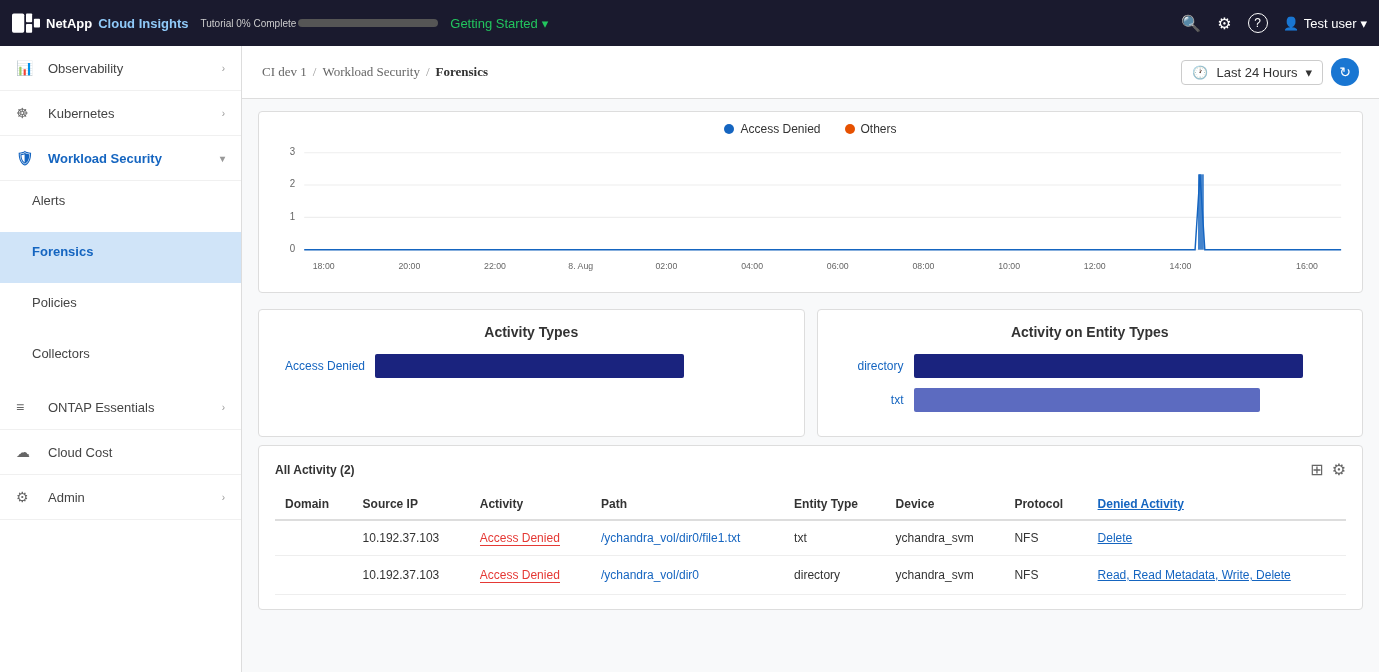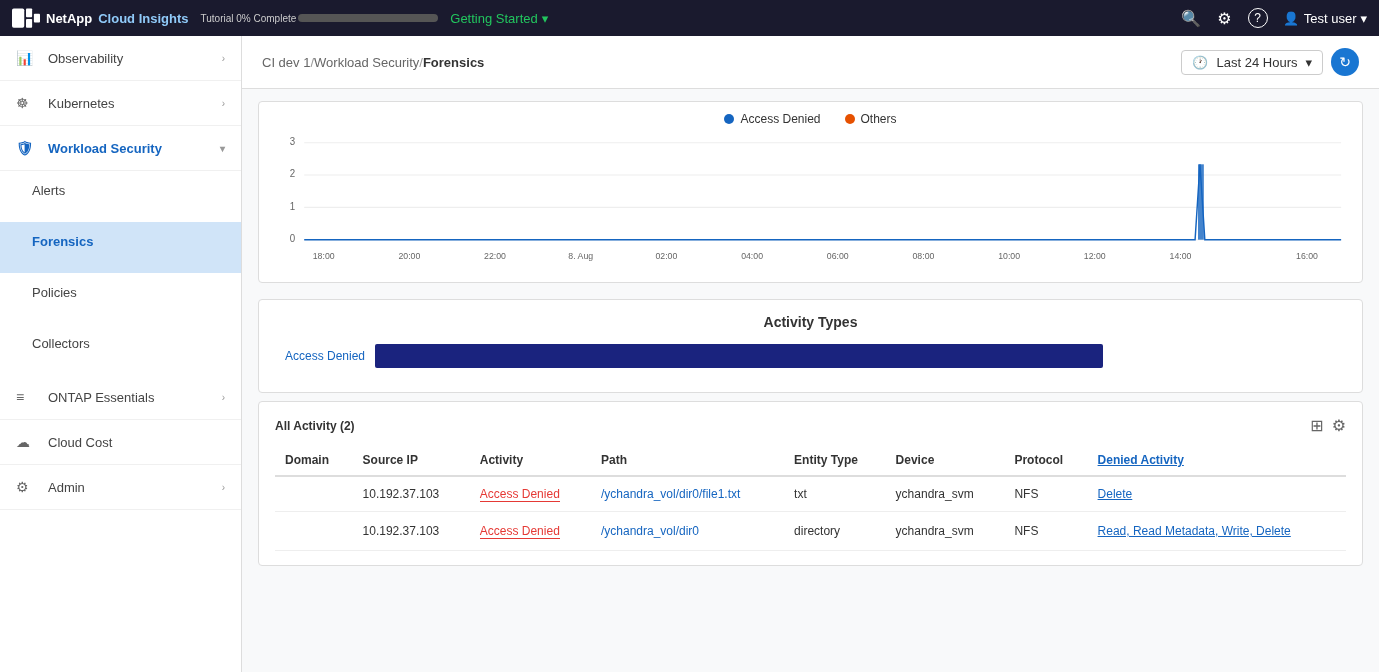--- a/index.html
+++ b/index.html
@@ -1,21 +1,21 @@
 <!DOCTYPE html>
 <html><head>
   <meta charset="utf-8">
   <style>
     * { box-sizing: border-box; margin: 0; padding: 0; }
     body { font-family: Arial, sans-serif; font-size: 13px; color: #333; background: #f5f5f5; display: flex; flex-direction: column; height: 672px; overflow: hidden; }
 
     
     .top-nav {
       background: #1a1a2e;
-      height: 36px;
+      height: 46px;
       display: flex;
       align-items: center;
       padding: 0 12px;
       flex-shrink: 0;
       color: white;
       gap: 12px;
     }
     .top-nav-logo {
       display: flex;
       align-items: center;
@@ -150,20 +150,22 @@
       border-bottom: 1px solid #ddd;
       display: flex;
       align-items: center;
       justify-content: space-between;
       flex-shrink: 0;
     }
     .breadcrumb {
       font-size: 13px;
       color: #666;
       display: flex;
+      gap: 6px;
+      font-family: Liberation Serif, serif;
     }
     .breadcrumb-link { color: #666; }
     .breadcrumb-separator { color: #999; }
     .breadcrumb-current { color: #333; font-weight: bold; }
     .time-filter {
       display: flex;
       align-items: center;
       gap: 8px;
       border: 1px solid #ccc;
       border-radius: 4px;
@@ -502,20 +504,35 @@
       <div class="chart-panel">
         <div class="chart-panel-title">Activity Types</div>
         <div class="bar-row">
           <span class="bar-label">Access Denied</span>
           <div class="bar-track">
             <div class="bar-fill dark-blue" style="width:75%;"></div>
           </div>
         </div>
       </div>
 
+      <div class="chart-panel">
+        <div class="chart-panel-title">Activity on Entity Types</div>
+        <div class="bar-row">
+          <span class="bar-label right-align">directory</span>
+          <div class="bar-track">
+            <div class="bar-fill dark-blue" style="width:90%;"></div>
+          </div>
+        </div>
+        <div class="bar-row">
+          <span class="bar-label right-align">txt</span>
+          <div class="bar-track">
+            <div class="bar-fill medium-blue" style="width:80%;"></div>
+          </div>
+        </div>
+      </div>
 
     </div>
 
     <div class="table-section">
       <div class="table-header-row">
         <span class="table-title">All Activity (2)</span>
         <div class="table-actions">
           <button class="table-action-btn">⊞</button>
           <button class="table-action-btn">⚙</button>
         </div>

